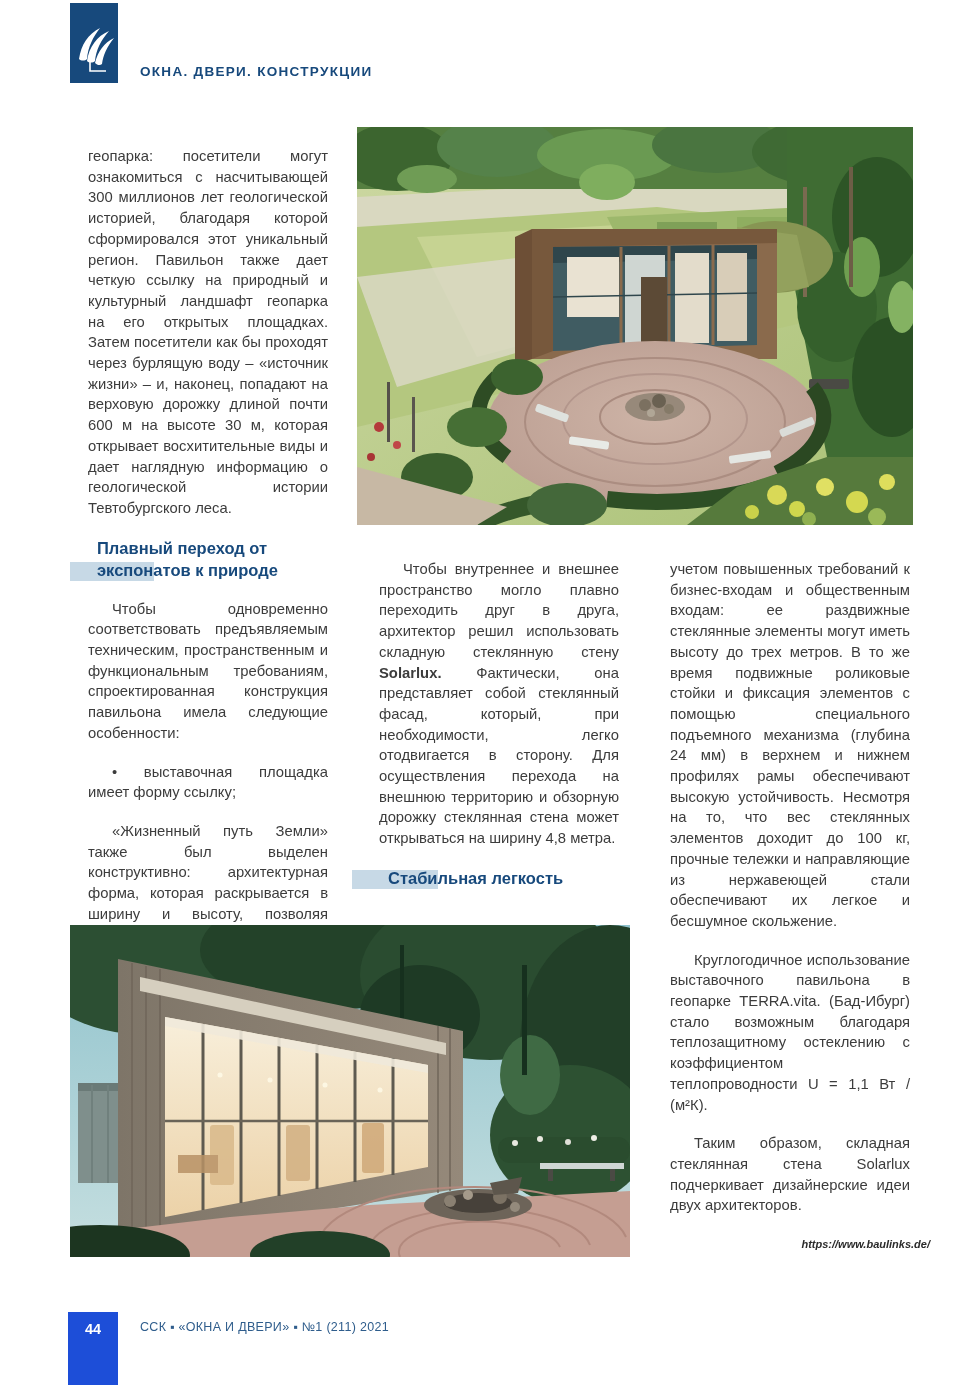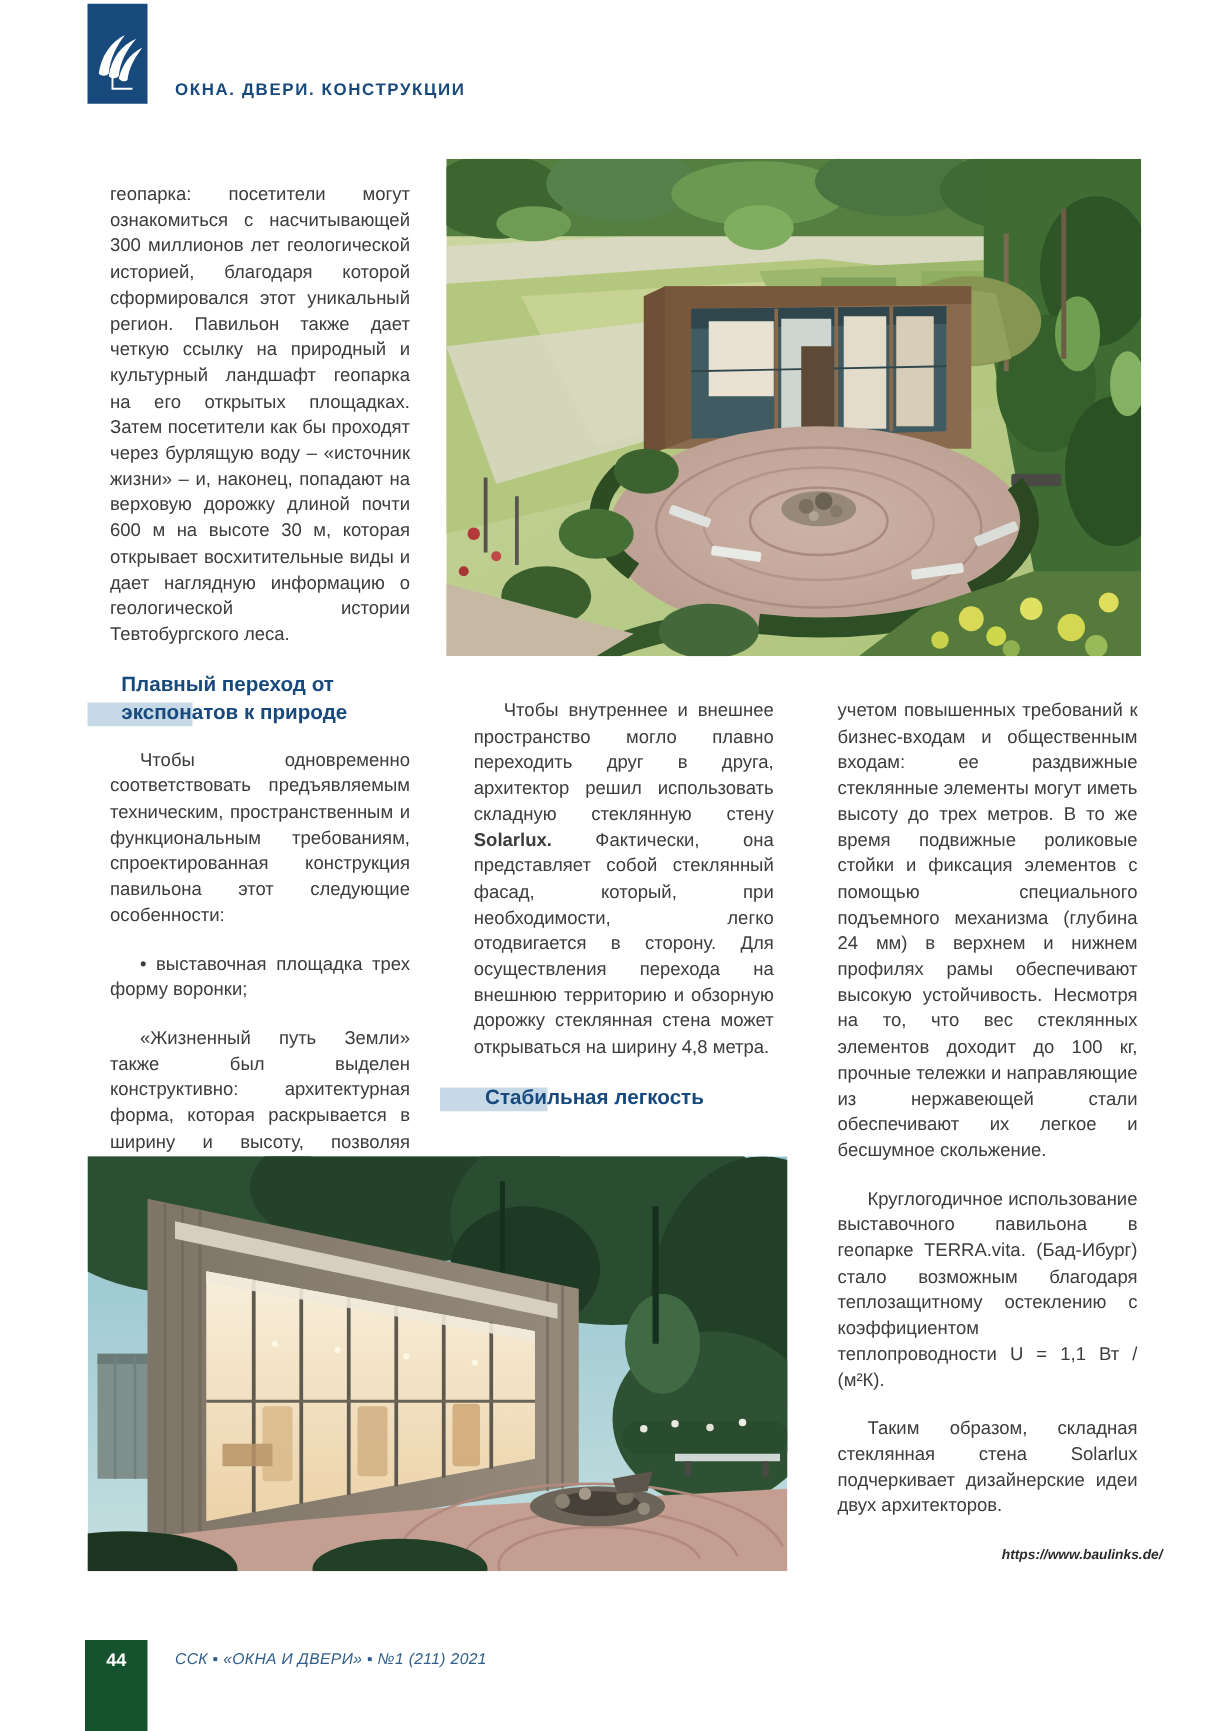--- a/index.html
+++ b/index.html
@@ -34,27 +34,27 @@
   .photo{position:absolute;overflow:hidden;}
   .photo-top{left:357px;top:127px;width:556px;height:398px;}
   .photo-bottom{left:70px;top:925px;width:560px;height:332px;}
   .photo svg{display:block;}
   
   .source-link{
     position:absolute;left:652px;top:1238px;width:278px;text-align:right;
     font-size:11px;font-weight:bold;font-style:italic;color:#2b2b2b;text-decoration:none;
   }
   .pagenum-box{
-    position:absolute;left:68px;top:1312px;width:50px;height:73px;background:#14532d;
+    position:absolute;left:68px;top:1312px;width:50px;height:73px;background:#1d4ed8;
     color:#ffffff;font-weight:bold;font-size:14.5px;text-align:center;padding-top:9px;
     box-sizing:border-box;
   }
   .imprint{
     position:absolute;left:140px;top:1320px;font-size:12.5px;color:#2F5D8C;
-    letter-spacing:0.3px;white-space:nowrap;font-style:italic;
+    letter-spacing:0.3px;white-space:nowrap;
   }
 </style>
 </head>
 <body>
 
 <div class="page">
 
   <div class="logo-box">
     <svg width="48" height="80" viewBox="0 0 48 80">
       <path d="M9,56 C11,42 18,31 30,25 C23,34 18,44 17,56 C15,58 11,58 9,56 Z" fill="#ffffff"></path>
@@ -176,22 +176,22 @@
       </g>
     </svg>
   </div>
 
   <div class="col col1">
     <p class="noindent">геопарка: посетители могут ознакомиться с насчитывающей 300 миллионов лет геологической историей, благодаря которой сформировался этот уникальный регион. Павильон также дает четкую ссылку на природный и культурный ландшафт геопарка на его открытых площадках. Затем посетители как бы проходят через бурлящую воду – «источник жизни» – и, наконец, попадают на верховую дорожку длиной почти 600 м на высоте 30 м, которая открывает восхитительные виды и дает наглядную информацию о геологической истории Тевтобургского леса.</p>
     <h3 class="section">
       <span class="hl hl-1"></span>
       <span class="txt">Плавный переход от экспонатов к природе</span>
     </h3>
-    <p>Чтобы одновременно соответствовать предъявляемым техническим, пространственным и функциональным требованиям, спроектированная конструкция павильона этот следующие особенности:</p>
-    <p>• выставочная площадка трех форму воронки;</p>
+    <p>Чтобы одновременно соответствовать предъявляемым техническим, пространственным и функциональным требованиям, спроектированная конструкция павильона имела следующие особенности:</p>
+    <p>• выставочная площадка имеет форму ссылку;</p>
     <p>«Жизненный путь Земли» также был выделен конструктивно: архитектурная форма, которая раскрывается в ширину и высоту, позволяя посетителю взглянуть на окружающий ландшафт и постепенно переходить от истории к настоящему.</p>
   </div>
 
   <div class="col col2">
     <p><span>Чтобы внутреннее и внешнее пространство могло плавно переходить друг в друга, архитектор решил использовать складную стеклянную стену </span><b>Solarlux.</b><span> Фактически, она представляет собой стеклянный фасад, который, при необходимости, легко отодвигается в сторону. Для осуществления перехода на внешнюю территорию и обзорную дорожку стеклянная стена может открываться на ширину 4,8 метра.</span></p>
     <h3 class="section">
       <span class="hl hl-2"></span>
       <span class="txt">Стабильная легкость</span>
     </h3>
   </div>

